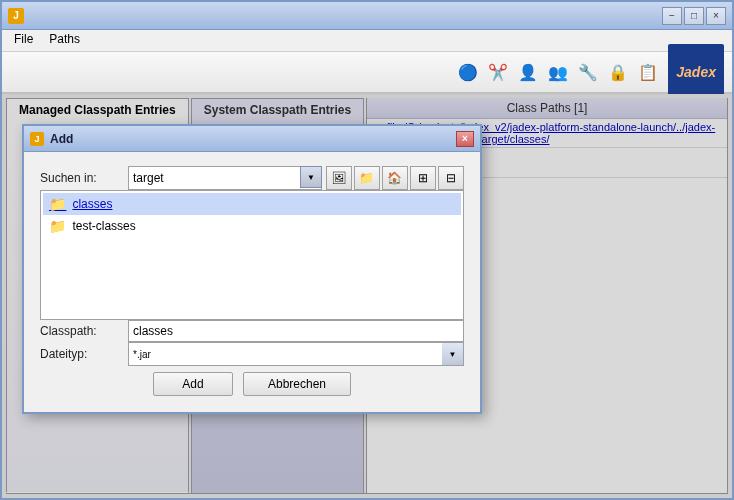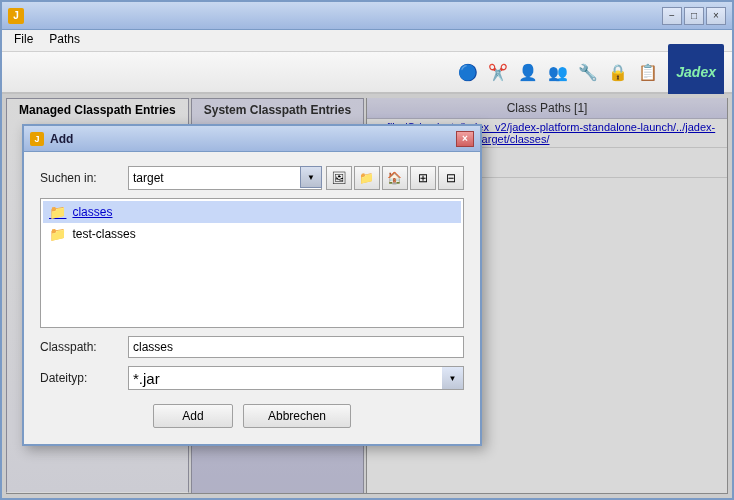--- a/index.html
+++ b/index.html
@@ -110,21 +110,21 @@
       display: flex;
       align-items: center;
       justify-content: center;
       cursor: pointer;
       border-radius: 2px;
       font-size: 16px;
     }
 
     .jadex-logo {
       background: #1a3a8a;
-      color: #86efac;
+      color: #fdba74;
       font-size: 14px;
       font-weight: bold;
       padding: 20px 8px;
       border-radius: 2px;
       font-style: italic;
       margin-left: 4px;
     }
 
     
     .content-area {
@@ -293,21 +293,21 @@
       justify-content: center;
       font-size: 10px;
       color: white;
       font-weight: bold;
     }
 
     .dialog-body {
       padding: 14px 16px 12px 16px;
       display: flex;
       flex-direction: column;
-      gap: 8px;
+      gap: 0;
     }
 
     .dialog-row {
       display: flex;
       align-items: center;
       gap: 8px;
     }
 
     .dialog-label {
       font-size: 12px;
@@ -378,21 +378,21 @@
 
     .dialog-dropdown-container {
       flex: 1;
       position: relative;
       height: 24px;
     }
 
     .dialog-dropdown-container select {
       width: 100%;
       height: 24px;
-      font-size: 15px;
+      font-size: 10px;
       padding: 0 4px;
       border: 1px solid #a0a0a0;
       background: white;
       appearance: none;
       -webkit-appearance: none;
     }
 
     .dropdown-arrow {
       position: absolute;
       right: 0;

